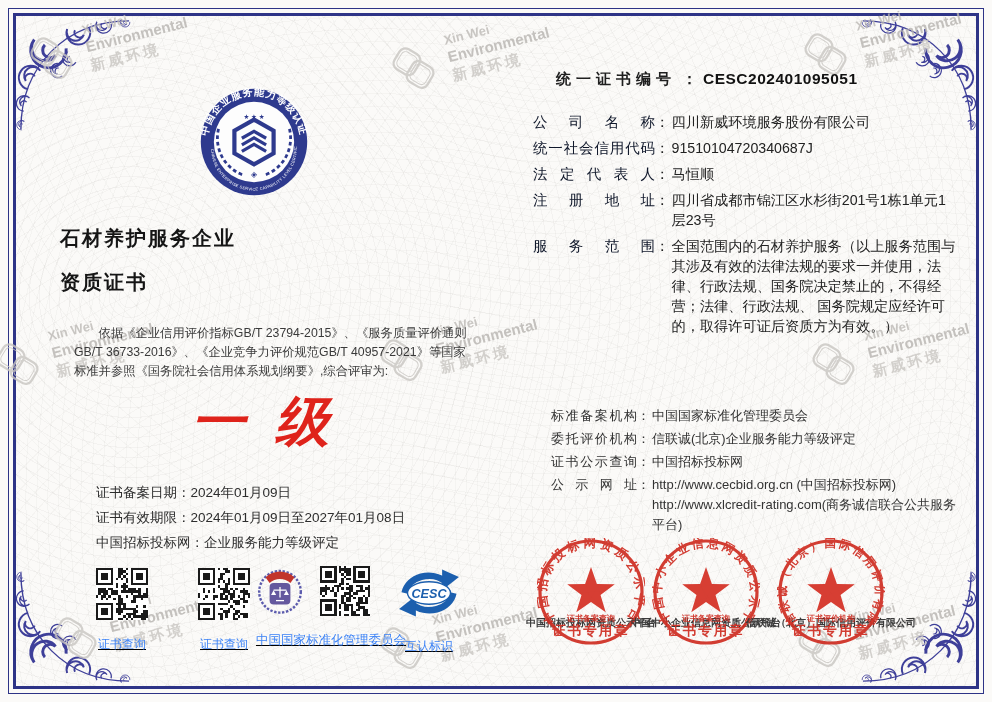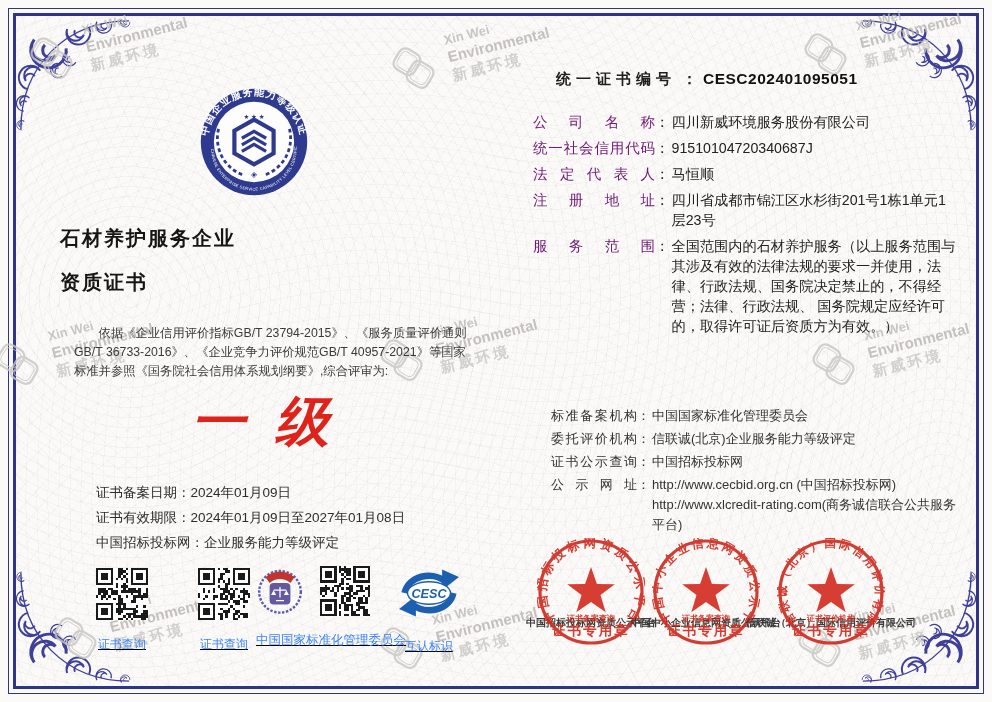--- a/index.html
+++ b/index.html
@@ -65,21 +65,21 @@
 
   
   .cert-no{position:absolute;left:556px;top:70px;display:flex;align-items:baseline;gap:6px;}
   .cert-no-label{font-size:15px;font-weight:700;letter-spacing:5px;color:#1f1f1f;}
   .cert-no-colon{font-size:15px;font-weight:700;color:#1f1f1f;}
   .cert-no-value{font-size:15.5px;font-weight:700;letter-spacing:.5px;color:#111;}
 
   .info{position:absolute;left:533px;top:112px;width:424px;}
   .irow{display:flex;align-items:flex-start;margin-bottom:6px;}
   .ilabel{display:inline-block;width:122px;text-align:justify;text-align-last:justify;
-          font-size:14.5px;color:#701a75;line-height:20px;flex:none;}
+          font-size:14.5px;color:#0f172a;line-height:20px;flex:none;}
   .icolon{font-size:14.5px;color:#222;line-height:20px;flex:none;margin-right:2px;}
   .ivalue{font-size:14.2px;color:#222;line-height:20px;width:288px;}
 
   .agency{position:absolute;left:533px;top:406px;width:430px;}
   .arow{display:flex;align-items:flex-start;margin-bottom:3px;margin-left:18px;}
   .alabel{display:inline-block;width:86px;text-align:justify;text-align-last:justify;
           font-size:13px;color:#333;line-height:20px;flex:none;}
   .acolon{font-size:13px;color:#333;line-height:20px;flex:none;margin-right:2px;}
   .avalue{font-size:13px;color:#333;line-height:20px;white-space:pre-line;}
 

